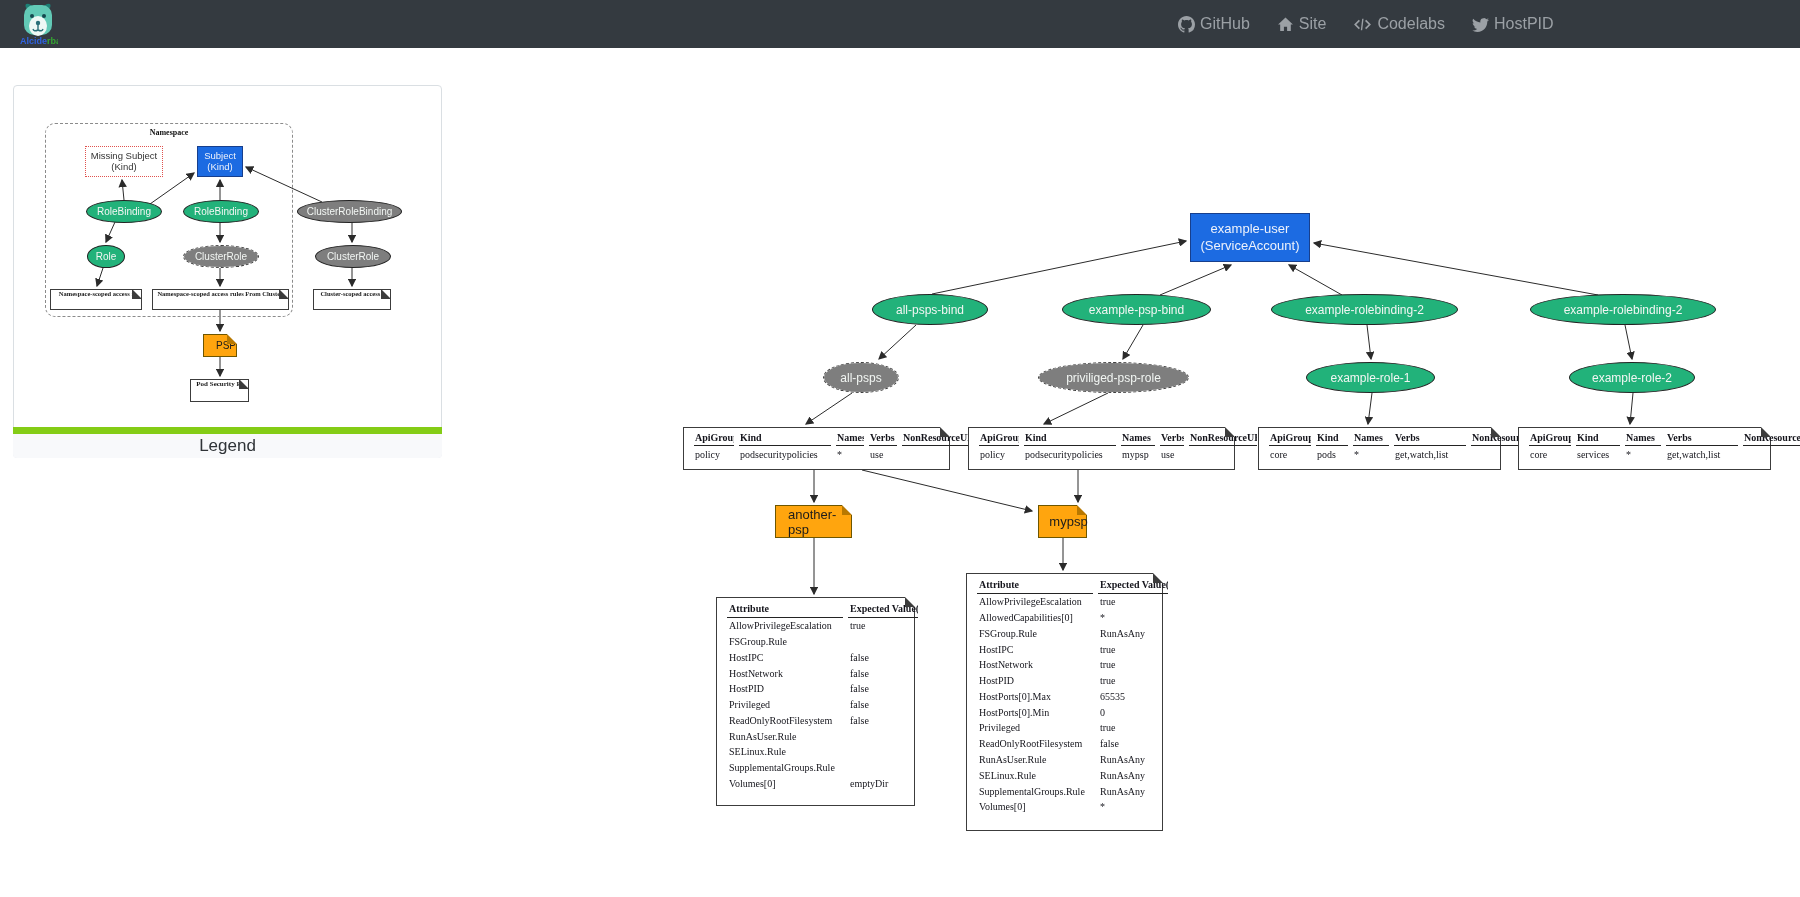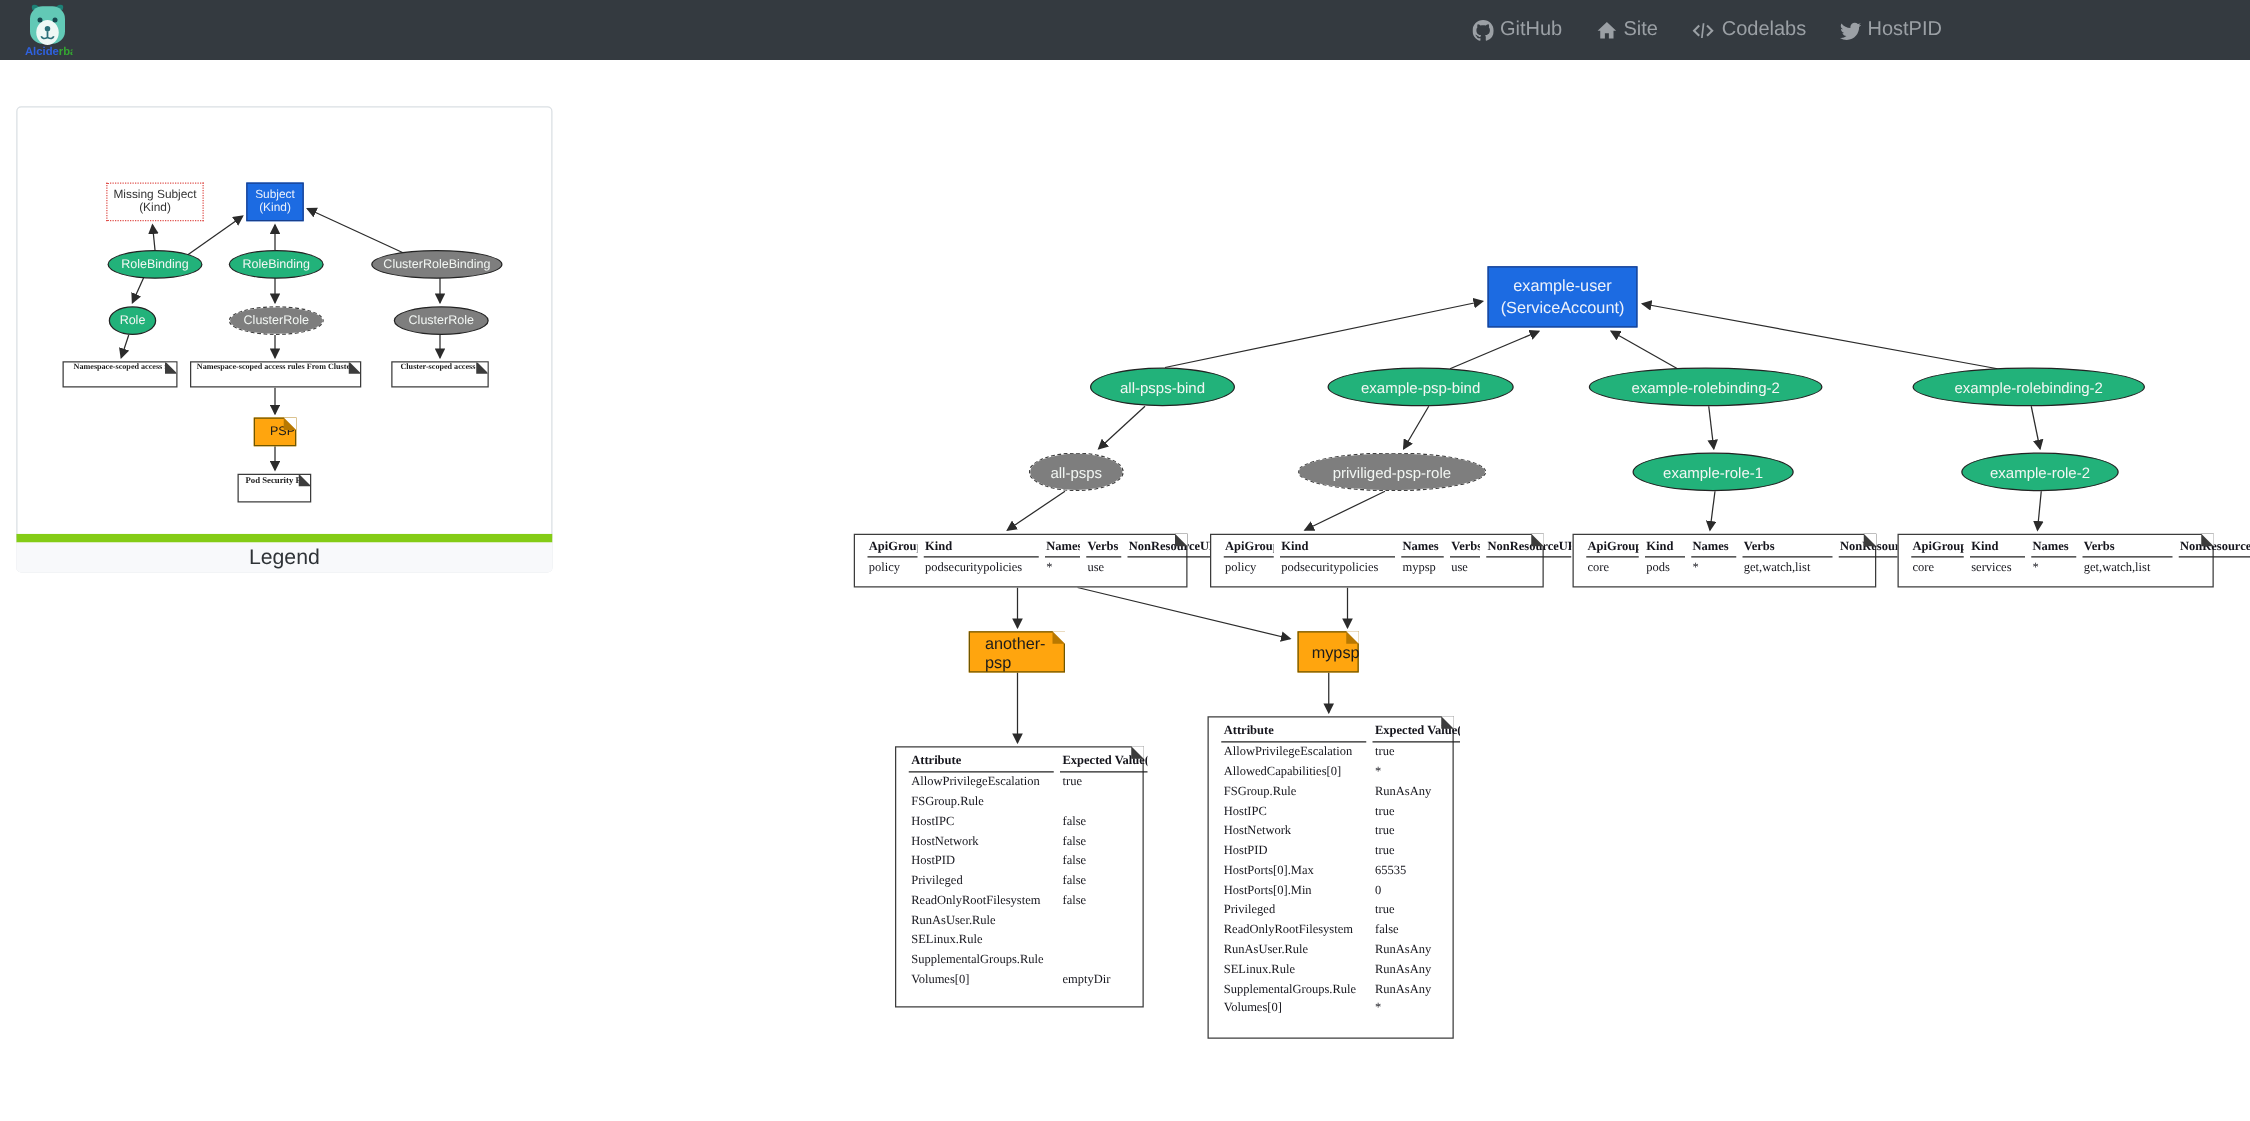--- a/index.html
+++ b/index.html
@@ -144,20 +144,23 @@
       <line x1="814" y1="538" x2="814" y2="594" marker-end="url(#arw)"></line>
       <line x1="1063" y1="538" x2="1063" y2="570" marker-end="url(#arw)"></line>
     </g>
   </svg>
 
   <div class="card"></div>
   <div class="card-footer">
     <span>Legend</span>
   </div>
 
+  <div class="cluster" style="left:45px; top:123px; width:248px; height:194px;">
+    <div class="cluster-label fs8" style="font-weight:700;">Namespace</div>
+  </div>
 
   <div class="node rect-missing fs95" style="left:85px; top:146px; width:78px; height:31px; line-height:1.15;">
     <span>Missing Subject</span>
     <span>(Kind)</span>
   </div>
   <div class="node rect-blue fs95" style="left:197px; top:146px; width:46px; height:31px; line-height:1.15;">
     <span>Subject</span>
     <span>(Kind)</span>
   </div>
 

